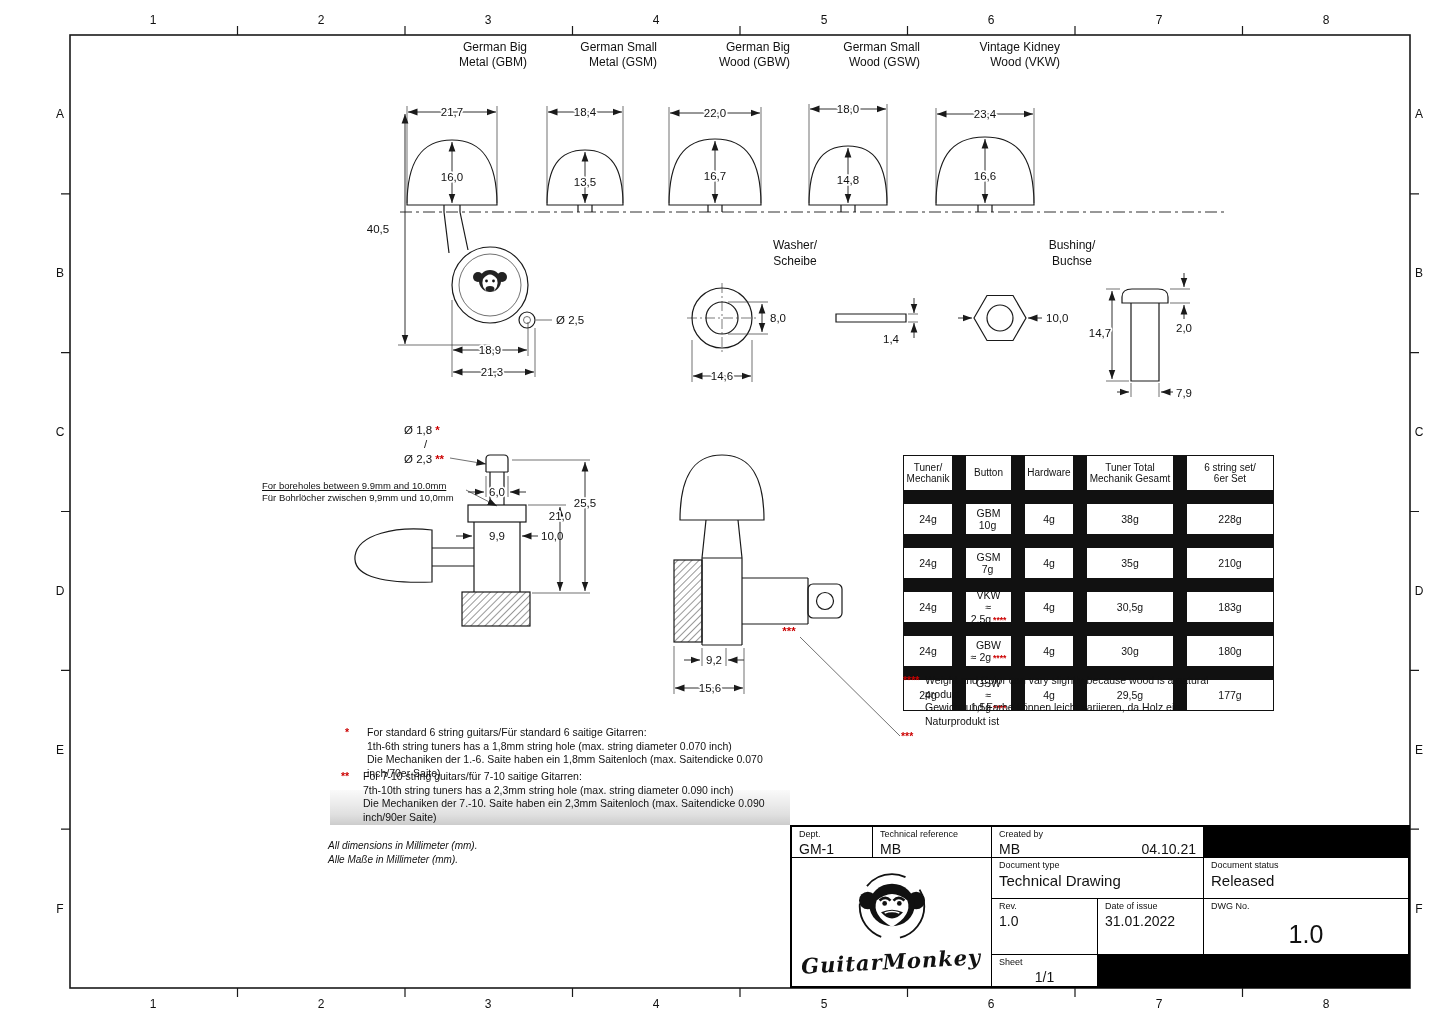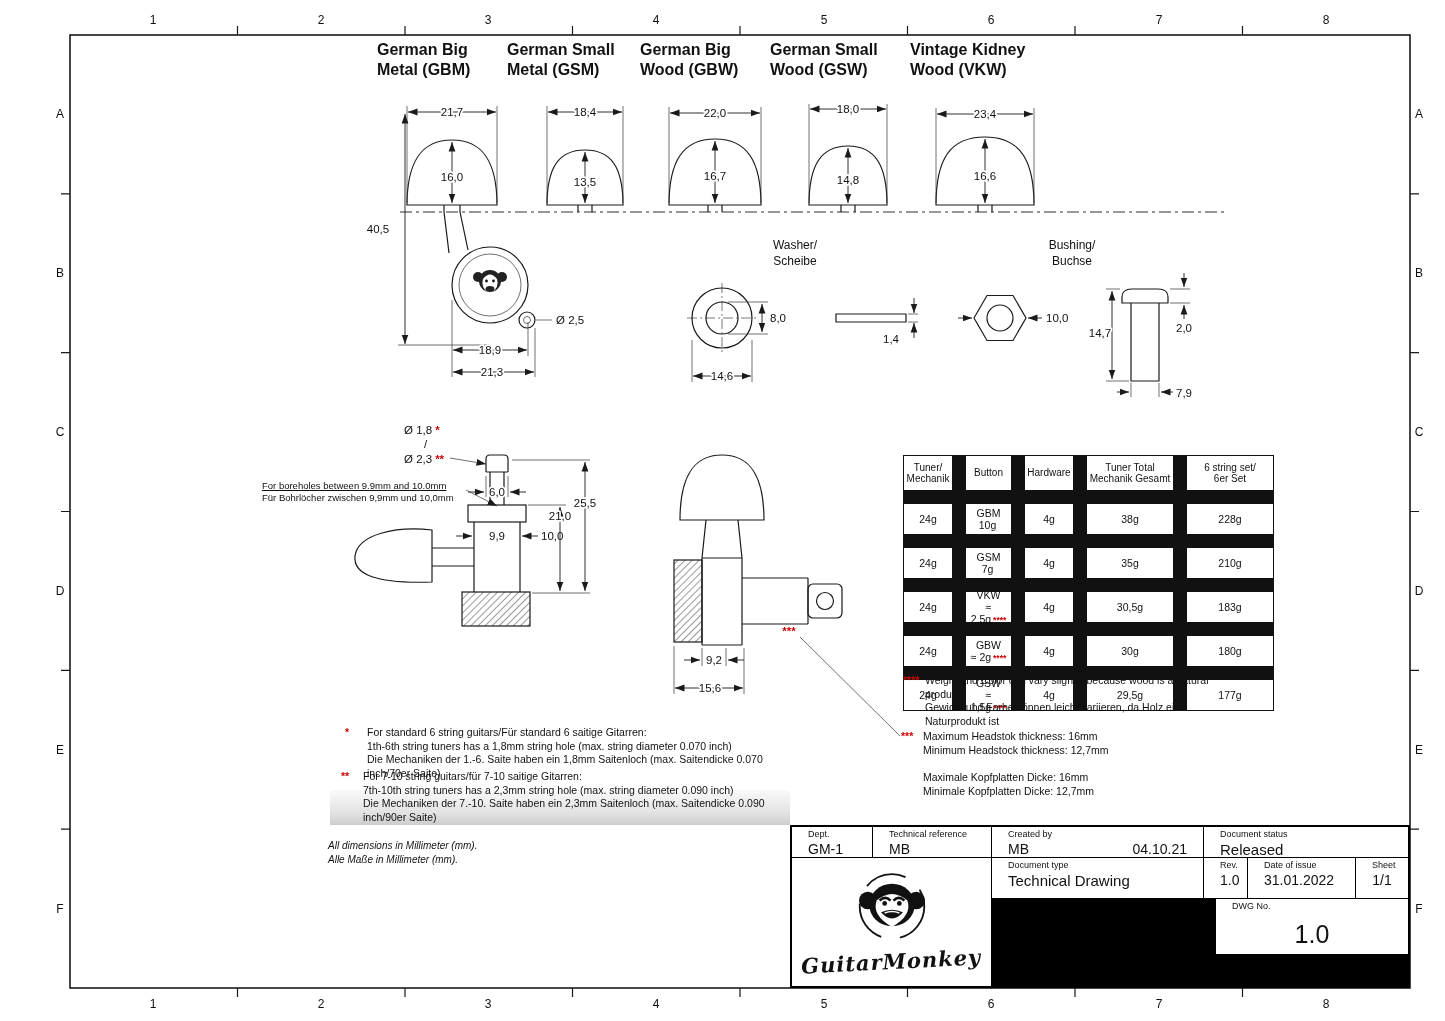--- a/index.html
+++ b/index.html
@@ -11,21 +11,21 @@
   .thin{stroke:#333;stroke-width:0.7;fill:none;}
   .dim{stroke:#1a1a1a;stroke-width:0.9;fill:none;}
   .cen{stroke:#444;stroke-width:0.7;fill:none;stroke-dasharray:10 3 2 3;}
   .dash{stroke:#1a1a1a;stroke-width:0.9;fill:none;stroke-dasharray:12 4 3 4;}
   .dimtext{font:11.5px "Liberation Sans",sans-serif;fill:#111;text-anchor:middle;dominant-baseline:central;
            paint-order:stroke;stroke:#fff;stroke-width:3.5;stroke-linejoin:round;}
   .lbltext{font:12px "Liberation Sans",sans-serif;fill:#111;text-anchor:middle;dominant-baseline:central;}
   .redtext{fill:#cc0000;font-weight:bold;}
   .astart{text-anchor:start;}
   
-  .vlabel{position:absolute;width:150px;text-align:left;font-size:16px;line-height:1.25;white-space:pre-line;font-weight:bold;}
+  .vlabel{position:absolute;width:150px;text-align:right;font-size:12px;line-height:1.25;white-space:pre-line;}
   .plabel{position:absolute;width:110px;text-align:center;font-size:12px;line-height:1.3;white-space:pre-line;}
   .borenote{position:absolute;left:262px;top:480px;width:220px;font-size:9.5px;line-height:1.25;}
   .borenote .u{text-decoration:underline;}
   .fnote{position:absolute;display:flex;font-size:10.5px;line-height:1.3;}
   .fnote .stars{color:#cc0000;font-weight:bold;flex:none;width:22px;}
   .fnote .ntext{white-space:pre-line;}
   .unitsnote{position:absolute;left:328px;top:839px;font-style:italic;font-size:10px;line-height:1.35;white-space:pre-line;}
   .shadow{position:absolute;left:330px;top:790px;width:460px;height:35px;
           background:linear-gradient(180deg,rgba(0,0,0,0.02),rgba(0,0,0,0.12) 70%,rgba(0,0,0,0.2));}
   
@@ -36,29 +36,29 @@
            gap:14px;background:#111;}
   .wt-c{background:#fff;display:flex;align-items:center;justify-content:center;text-align:center;
         font-size:10.5px;line-height:1.15;white-space:pre-line;padding:1px;}
   .wt-h{font-size:10px;}
   .red{color:#cc0000;}
   .starsup{font-size:8.5px;font-weight:bold;margin-left:2px;}
   
   .tblock{position:absolute;left:790px;top:825px;display:grid;
           grid-template-columns:80px 118px 105px 105px 43px 107px 52px;
           grid-template-rows:30px 40px 55px 31px;gap:1px;background:#000;border:2px solid #000;}
-  .tb-cell{background:#fff;padding:2px 16px;overflow:hidden;}
+  .tb-cell{background:#fff;padding:2px 7px;overflow:hidden;}
   .tb-label{font-size:9px;}
   .tb-value{font-size:14px;margin-top:2px;}
   .tb-flex{display:flex;justify-content:space-between;align-items:baseline;}
   .c-logo{grid-column:1/3;grid-row:2/5;display:flex;flex-direction:column;align-items:center;justify-content:center;}
   .c-created{grid-column:3/5;} .c-approved{grid-column:5/8;}
   .c-doctype{grid-column:3/5;} .c-docstatus{grid-column:5/8;}
   .c-title{grid-column:3/5;grid-row:3/5;}
-  .c-dwg{grid-column:5/8;grid-row:3;margin-left:12px;}
+  .c-dwg{grid-column:5/8;grid-row:3;}
   .title-big{font-size:19px;line-height:1.3;white-space:pre-line;margin-top:1px;}
   .dwg-big{font-size:25px;text-align:center;margin-top:9px;}
   .logo-script{font-family:"DejaVu Serif",serif;font-style:italic;font-weight:bold;font-size:21px;
                transform:rotate(-3deg);margin-top:-6px;letter-spacing:1px;}
 </style>
 </head>
 <body>
 
 <div class="page">
 
@@ -379,25 +379,20 @@
 
   <div class="fnote" style="left:341px;top:770px;width:450px">
     <span class="stars">**</span>
     <div class="ntext">For 7-10 string guitars/für 7-10 saitige Gitarren:
 7th-10th string tuners has a 2,3mm string hole (max. string diameter 0.090 inch)
 Die Mechaniken der 7.-10. Saite haben ein 2,3mm Saitenloch (max. Saitendicke 0.090 inch/90er Saite)</div>
   </div>
 
   <div class="fnote" style="left:901px;top:730px;width:320px">
     <span class="stars">***</span>
-    <div class="ntext">Maximum Headstok thickness: 16mm
-Minimum Headstock thickness: 12,7mm
-
-Maximale Kopfplatten Dicke: 16mm
-Minimale Kopfplatten Dicke: 12,7mm</div>
   </div>
 
   <div class="unitsnote">All dimensions in Millimeter (mm).
 Alle Maße in Millimeter (mm).</div>
 
   <div class="tblock">
     <div class="tb-cell">
       <div class="tb-label">Dept.</div>
       <div class="tb-value">GM-1</div>
     </div>
@@ -423,28 +418,28 @@
         <path d="M43,40 Q51,33 58,40" stroke="#111" stroke-width="3.5" fill="none"></path>
         <path d="M62,40 Q69,33 77,40" stroke="#111" stroke-width="3.5" fill="none"></path>
         <circle cx="50" cy="44" r="3.2" fill="#111"></circle>
         <circle cx="70" cy="44" r="3.2" fill="#111"></circle>
         <path d="M45,56 Q60,49 75,56 Q60,73 45,56 Z" fill="#111"></path>
         <path d="M50,57 Q60,53 70,57" stroke="#fff" stroke-width="2" fill="none"></path>
       </svg>
       <div class="logo-script">GuitarMonkey</div>
     </div>
 
+    <div class="tb-cell c-doctype">
+      <div class="tb-label">Document type</div>
+      <div class="tb-value" style="font-size:15px">Technical Drawing</div>
+    </div>
     <div class="tb-cell c-docstatus">
       <div class="tb-label">Document status</div>
       <div class="tb-value" style="font-size:15px">Released</div>
     </div>
-    <div class="tb-cell c-doctype">
-      <div class="tb-label">Document type</div>
-      <div class="tb-value" style="font-size:15px">Technical Drawing</div>
-    </div>
 
     <div class="tb-cell c-dwg">
       <div class="tb-label">DWG No.</div>
       <div class="dwg-big">1.0</div>
     </div>
 
     <div class="tb-cell">
       <div class="tb-label">Rev.</div>
       <div class="tb-value">1.0</div>
     </div>

